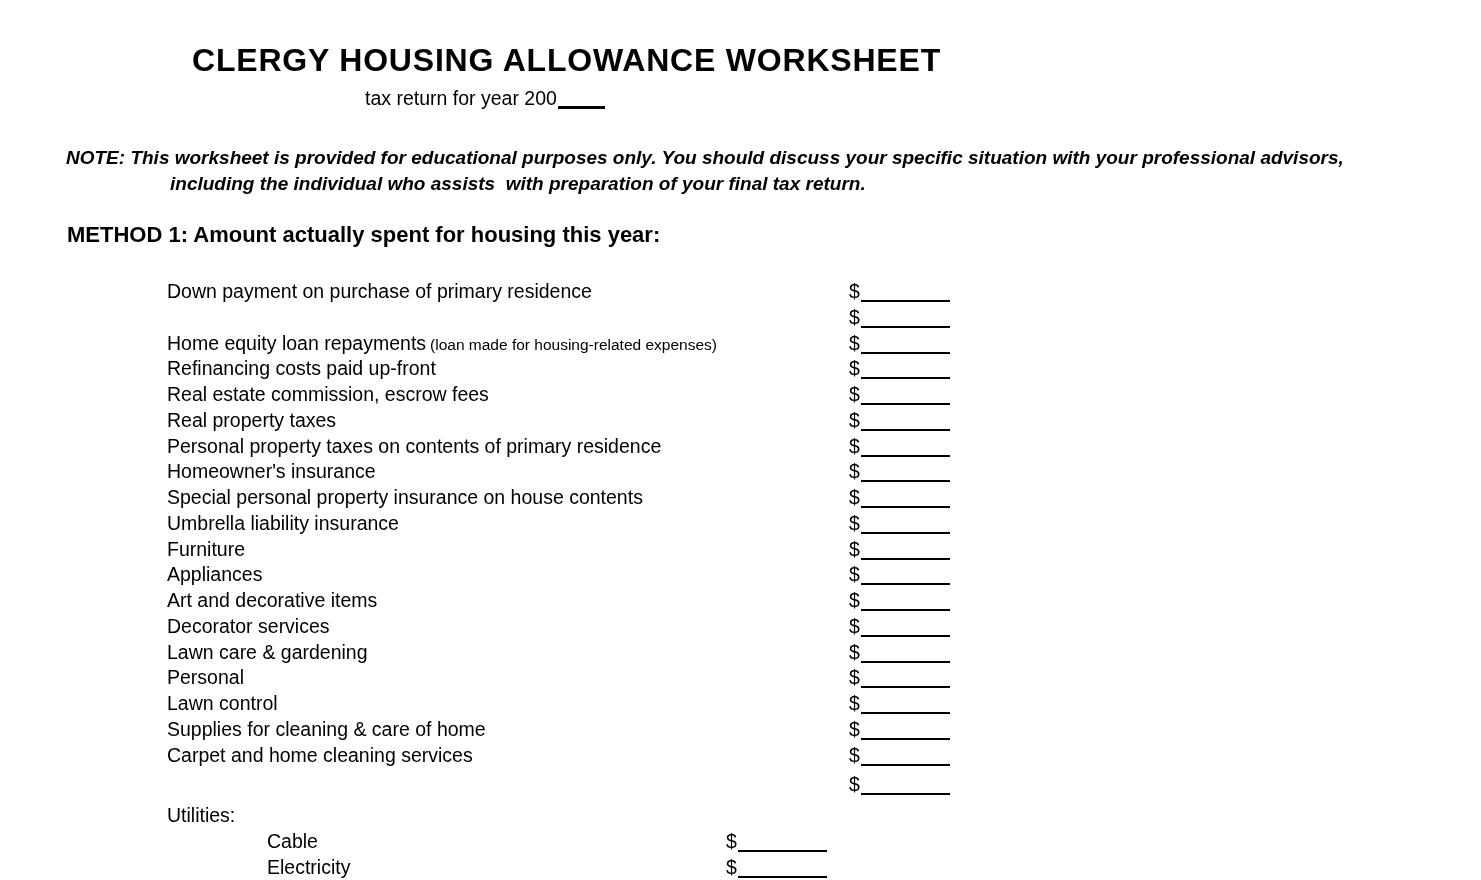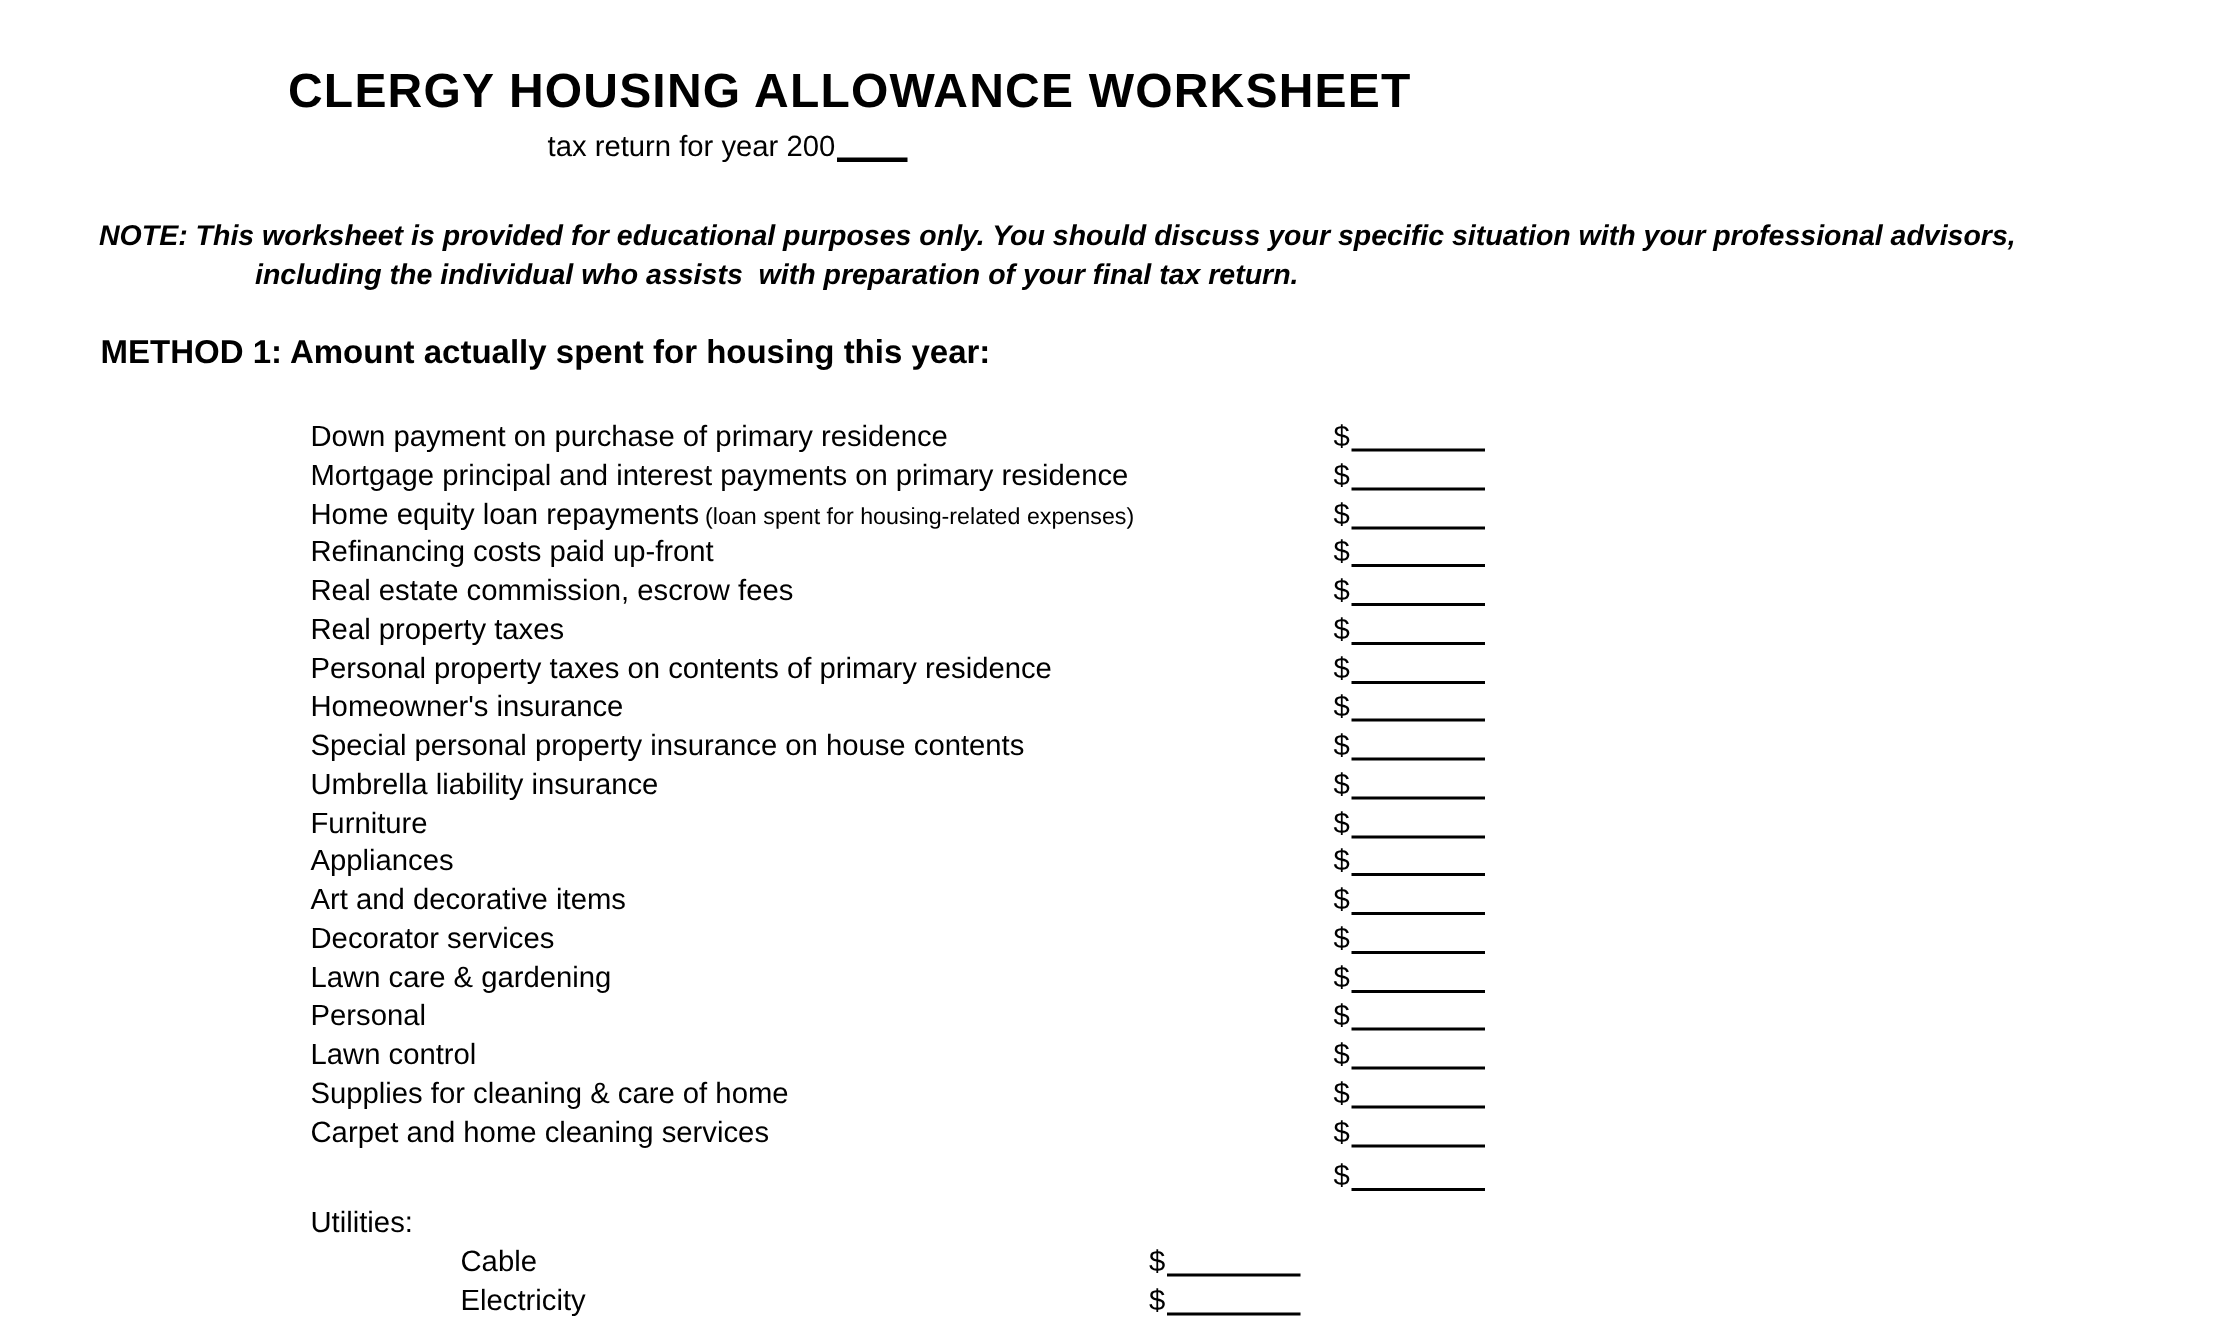--- a/index.html
+++ b/index.html
@@ -43,21 +43,20 @@
     position: absolute;
     left: 167px; top: 279px;
     width: 900px;
   }
   .row {
     position: relative;
     height: 25.75px;
     line-height: 25.75px;
     font-size: 19.5px;
     white-space: nowrap;
-    margin-left: 40px;
   }
   .row.gap-sm { margin-top: 4px; }
   .row.gap-md { margin-top: 5px; }
   .label { display: inline-block; }
   .sub .label { padding-left: 100px; }
   .small-note { font-size: 15.5px; margin-left: 4px; }
   .amount {
     position: absolute;
     left: 682px; top: 0;
   }
@@ -77,22 +76,22 @@
 
 <div class="abs subtitle"><span>tax return for year 200</span><span class="year-blank"></span></div>
 
 <div class="abs note-line note-1">NOTE: This worksheet is provided for educational purposes only. You should discuss your specific situation with your professional advisors,</div>
 <div class="abs note-line note-2">including the individual who assists  with preparation of your final tax return.</div>
 
 <div class="abs method-heading">METHOD 1: Amount actually spent for housing this year:</div>
 
 <div class="rows">
   <div class="row"><span class="label">Down payment on purchase of primary residence</span><span class="amount"><span>$</span><span class="blank"></span></span></div>
-  <div class="row"><span class="label">Mortgage principal and interest payments on primary residence</span><span class="amount"><span>$</span><span class="blank"></span></span></div>
-  <div class="row"><span class="label"><span>Home equity loan repayments</span><span class="small-note">(loan spent for housing-related expenses)</span></span><span class="amount"><span>$</span><span class="blank"></span></span></div>
+  <div class="row"><span class="amount"><span>$</span><span class="blank"></span></span></div>
+  <div class="row"><span class="label"><span>Home equity loan repayments</span><span class="small-note">(loan made for housing-related expenses)</span></span><span class="amount"><span>$</span><span class="blank"></span></span></div>
   <div class="row"><span class="label">Refinancing costs paid up-front</span><span class="amount"><span>$</span><span class="blank"></span></span></div>
   <div class="row"><span class="label">Real estate commission, escrow fees</span><span class="amount"><span>$</span><span class="blank"></span></span></div>
   <div class="row"><span class="label">Real property taxes</span><span class="amount"><span>$</span><span class="blank"></span></span></div>
   <div class="row"><span class="label">Personal property taxes on contents of primary residence</span><span class="amount"><span>$</span><span class="blank"></span></span></div>
   <div class="row"><span class="label">Homeowner's insurance</span><span class="amount"><span>$</span><span class="blank"></span></span></div>
   <div class="row"><span class="label">Special personal property insurance on house contents</span><span class="amount"><span>$</span><span class="blank"></span></span></div>
   <div class="row"><span class="label">Umbrella liability insurance</span><span class="amount"><span>$</span><span class="blank"></span></span></div>
   <div class="row"><span class="label">Furniture</span><span class="amount"><span>$</span><span class="blank"></span></span></div>
   <div class="row"><span class="label">Appliances</span><span class="amount"><span>$</span><span class="blank"></span></span></div>
   <div class="row"><span class="label">Art and decorative items</span><span class="amount"><span>$</span><span class="blank"></span></span></div>

